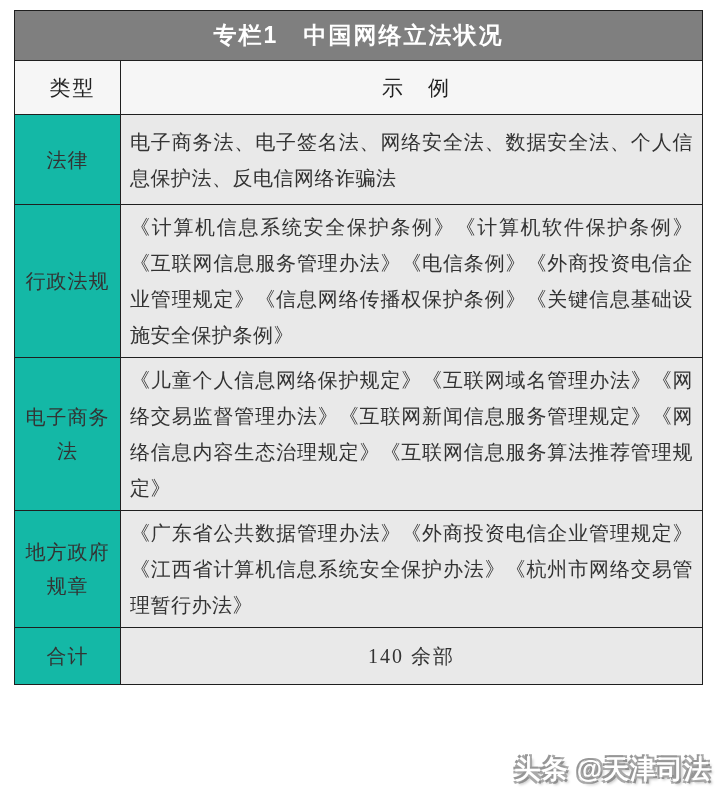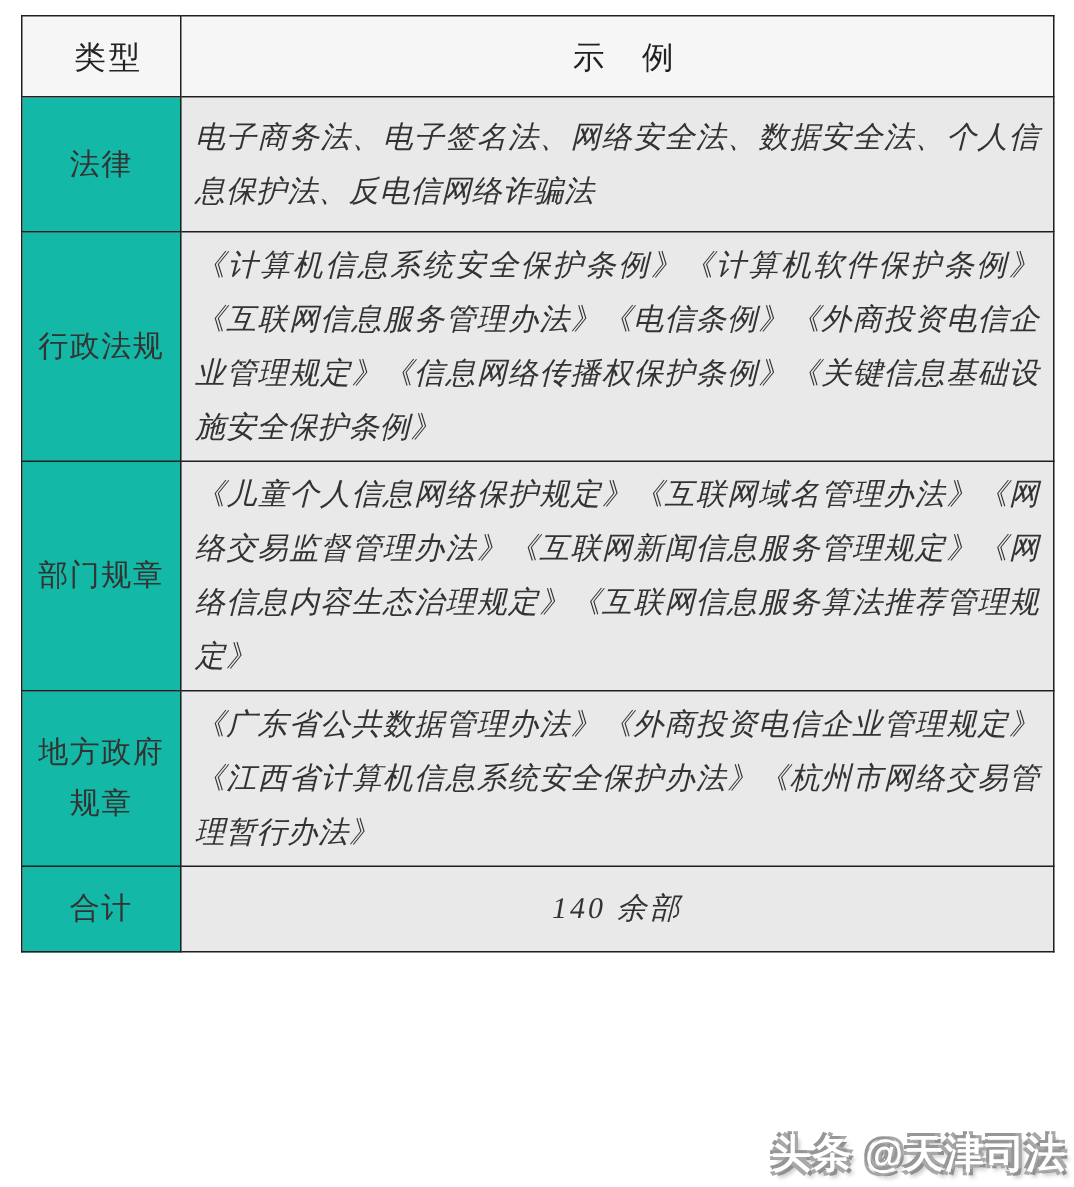--- a/index.html
+++ b/index.html
@@ -66,21 +66,20 @@
     background: #e9e9e9;
     font-family: "Liberation Serif", "DejaVu Serif", serif;
     font-size: 20px;
     color: #333333;
     vertical-align: middle;
     text-align: justify;
     text-justify: inter-ideograph;
     line-height: 36px;
     padding: 4px 9px;
     letter-spacing: 0.5px;
-    font-style: italic;
   }
   tr.r0 td { height: 90px; }
   tr.r1 td { height: 152px; }
   tr.r2 td { height: 131px; }
   tr.r3 td { height: 120px; }
   tr.r4 td { height: 109px; }
   tr.r5 td { height: 57px; }
   tr.r5 td.example-cell {
     text-align: center;
     letter-spacing: 2px;
@@ -109,33 +108,36 @@
 
 <div class="page">
 
   <table class="leg-table">
     <colgroup>
       <col style="width:106px">
       <col style="width:582px">
     </colgroup>
     <tbody>
       <tr>
+        <td class="title-cell" colspan="2">专栏1　中国网络立法状况</td>
+      </tr>
+      <tr>
         <td class="col-header">类型</td>
         <td class="col-header">示　例</td>
       </tr>
       <tr class="r0">
         <td class="type-cell">法律</td>
         <td class="example-cell">电子商务法、电子签名法、网络安全法、数据安全法、个人信息保护法、反电信网络诈骗法</td>
       </tr>
       <tr class="r1">
         <td class="type-cell">行政法规</td>
         <td class="example-cell">《计算机信息系统安全保护条例》《计算机软件保护条例》《互联网信息服务管理办法》《电信条例》《外商投资电信企业管理规定》《信息网络传播权保护条例》《关键信息基础设施安全保护条例》</td>
       </tr>
       <tr class="r2">
-        <td class="type-cell">部门规章</td>
+        <td class="type-cell">电子商务法</td>
         <td class="example-cell">《儿童个人信息网络保护规定》《互联网域名管理办法》《网络交易监督管理办法》《互联网新闻信息服务管理规定》《网络信息内容生态治理规定》《互联网信息服务算法推荐管理规定》</td>
       </tr>
       <tr class="r4">
         <td class="type-cell">地方政府
 规章</td>
         <td class="example-cell">《广东省公共数据管理办法》《外商投资电信企业管理规定》《江西省计算机信息系统安全保护办法》《杭州市网络交易管理暂行办法》</td>
       </tr>
       <tr class="r5">
         <td class="type-cell">合计</td>
         <td class="example-cell">140 余部</td>

